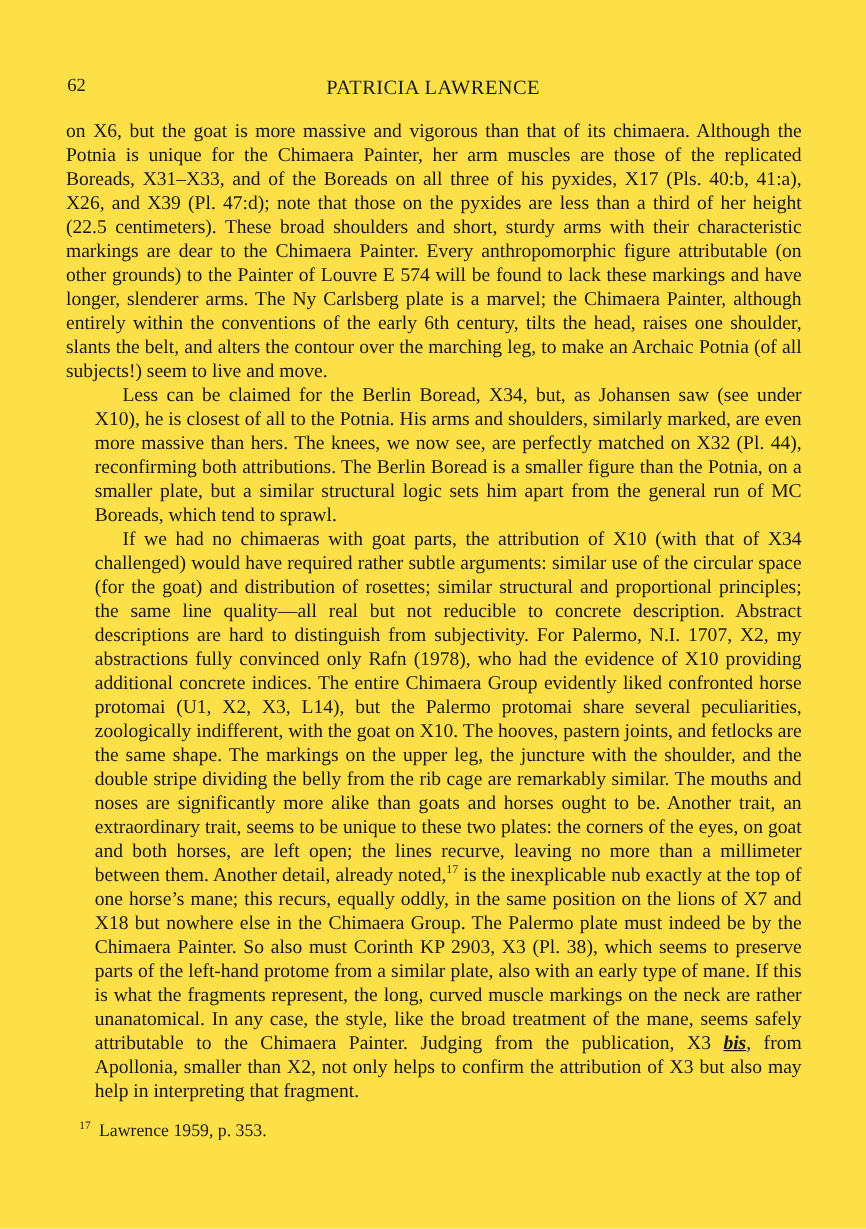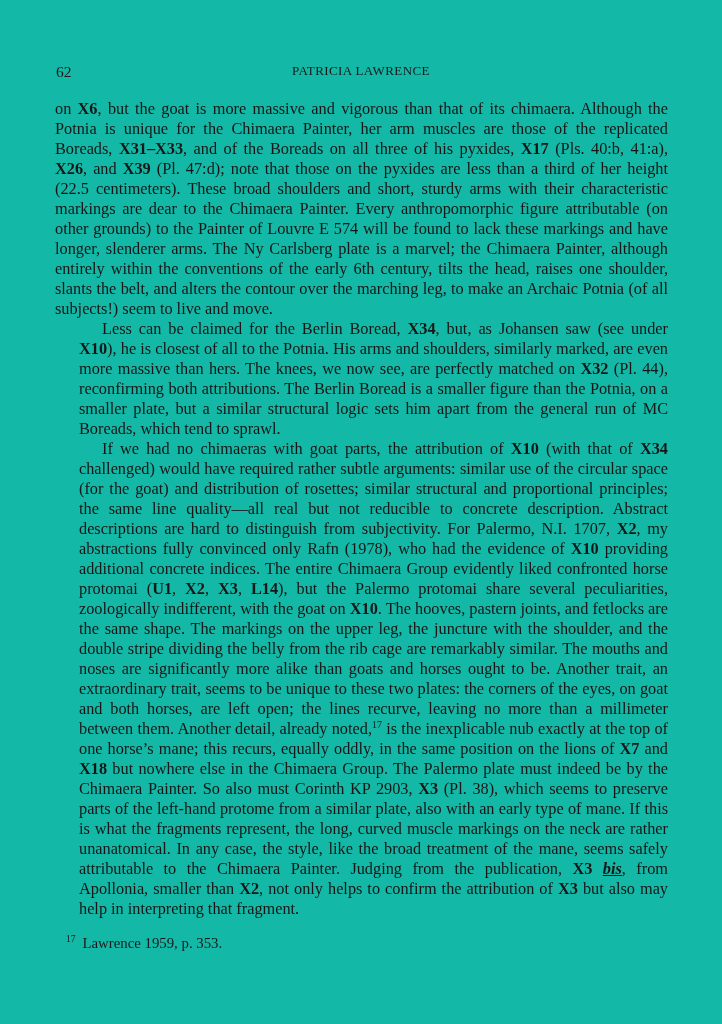--- a/index.html
+++ b/index.html
@@ -4,21 +4,21 @@
 <style>
   * { margin: 0; padding: 0; box-sizing: border-box; }
   html, body {
     background: #fdfdfb;
     font-family: "Liberation Serif", "DejaVu Serif", serif;
   }
   .page {
     position: relative;
     width: 722px;
     height: 1024px;
-    background: #14b8a6;
+    background: #fde047;
     color: #161616;
     overflow: hidden;
   }
   .running-header {
     position: absolute;
     top: 63px;
     left: 0;
     width: 722px;
     height: 22px;
   }
@@ -28,39 +28,39 @@
     top: 0;
     font-size: 15.5px;
     color: #1a1a1a;
   }
   .running-head {
     position: absolute;
     left: 0;
     right: 0;
     top: 0;
     text-align: center;
-    font-size: 13px;
+    font-size: 17px;
     letter-spacing: 0.4px;
     color: #1a1a1a;
   }
   .body-text {
     position: absolute;
     left: 55px;
     top: 99px;
     width: 613px;
     font-size: 16.3px;
     line-height: 20px;
     color: #171717;
   }
   p.para {
     margin: 0;
     text-align: justify;
   }
   p.para.indent { text-indent: 23px; margin-left: 24px; }
-  .seg-b { font-weight: bold; }
+  .seg-b { font-weight: normal; }
   .seg-bi { font-weight: bold; font-style: italic; text-decoration: underline; }
   sup.fn-ref {
     font-size: 10px;
     vertical-align: super;
     line-height: 0;
   }
   .footnote {
     position: absolute;
     left: 66px;
     top: 935px;

